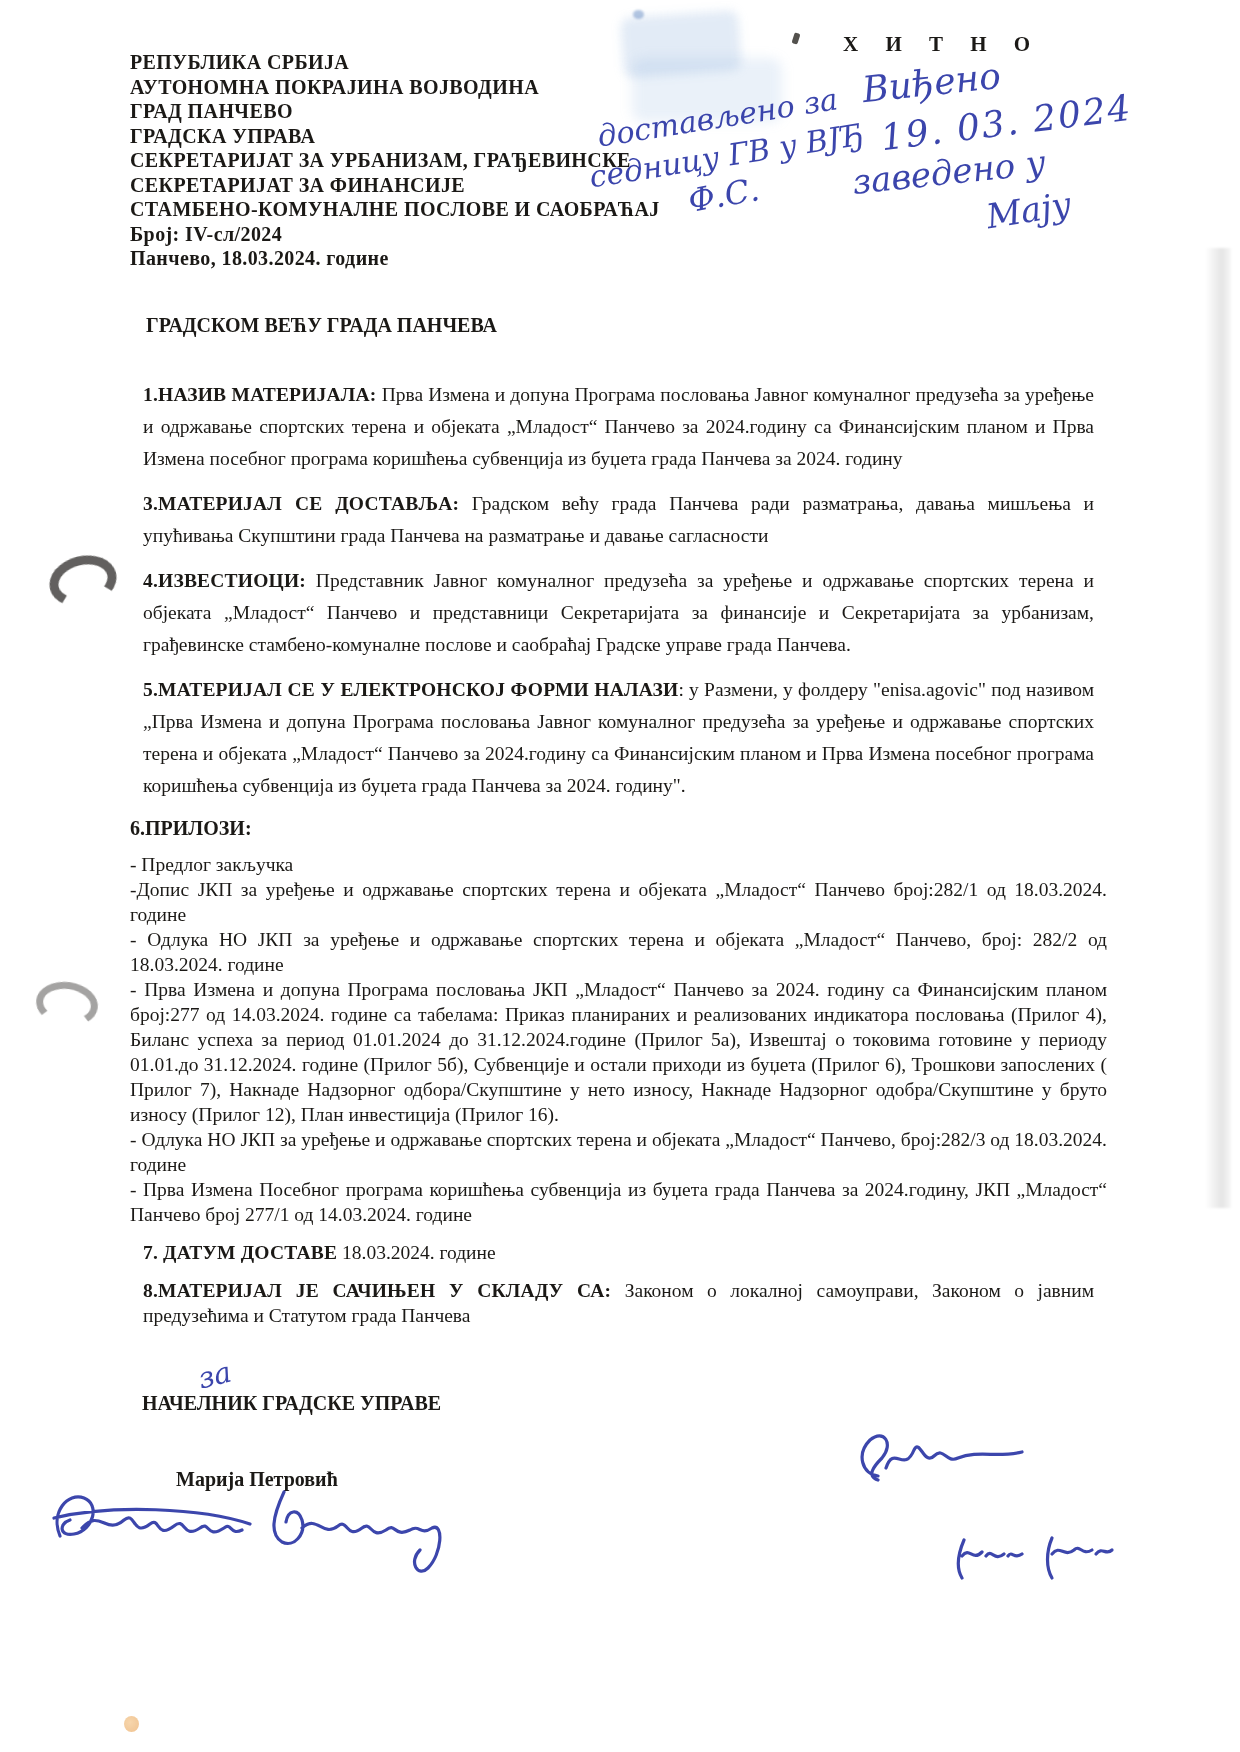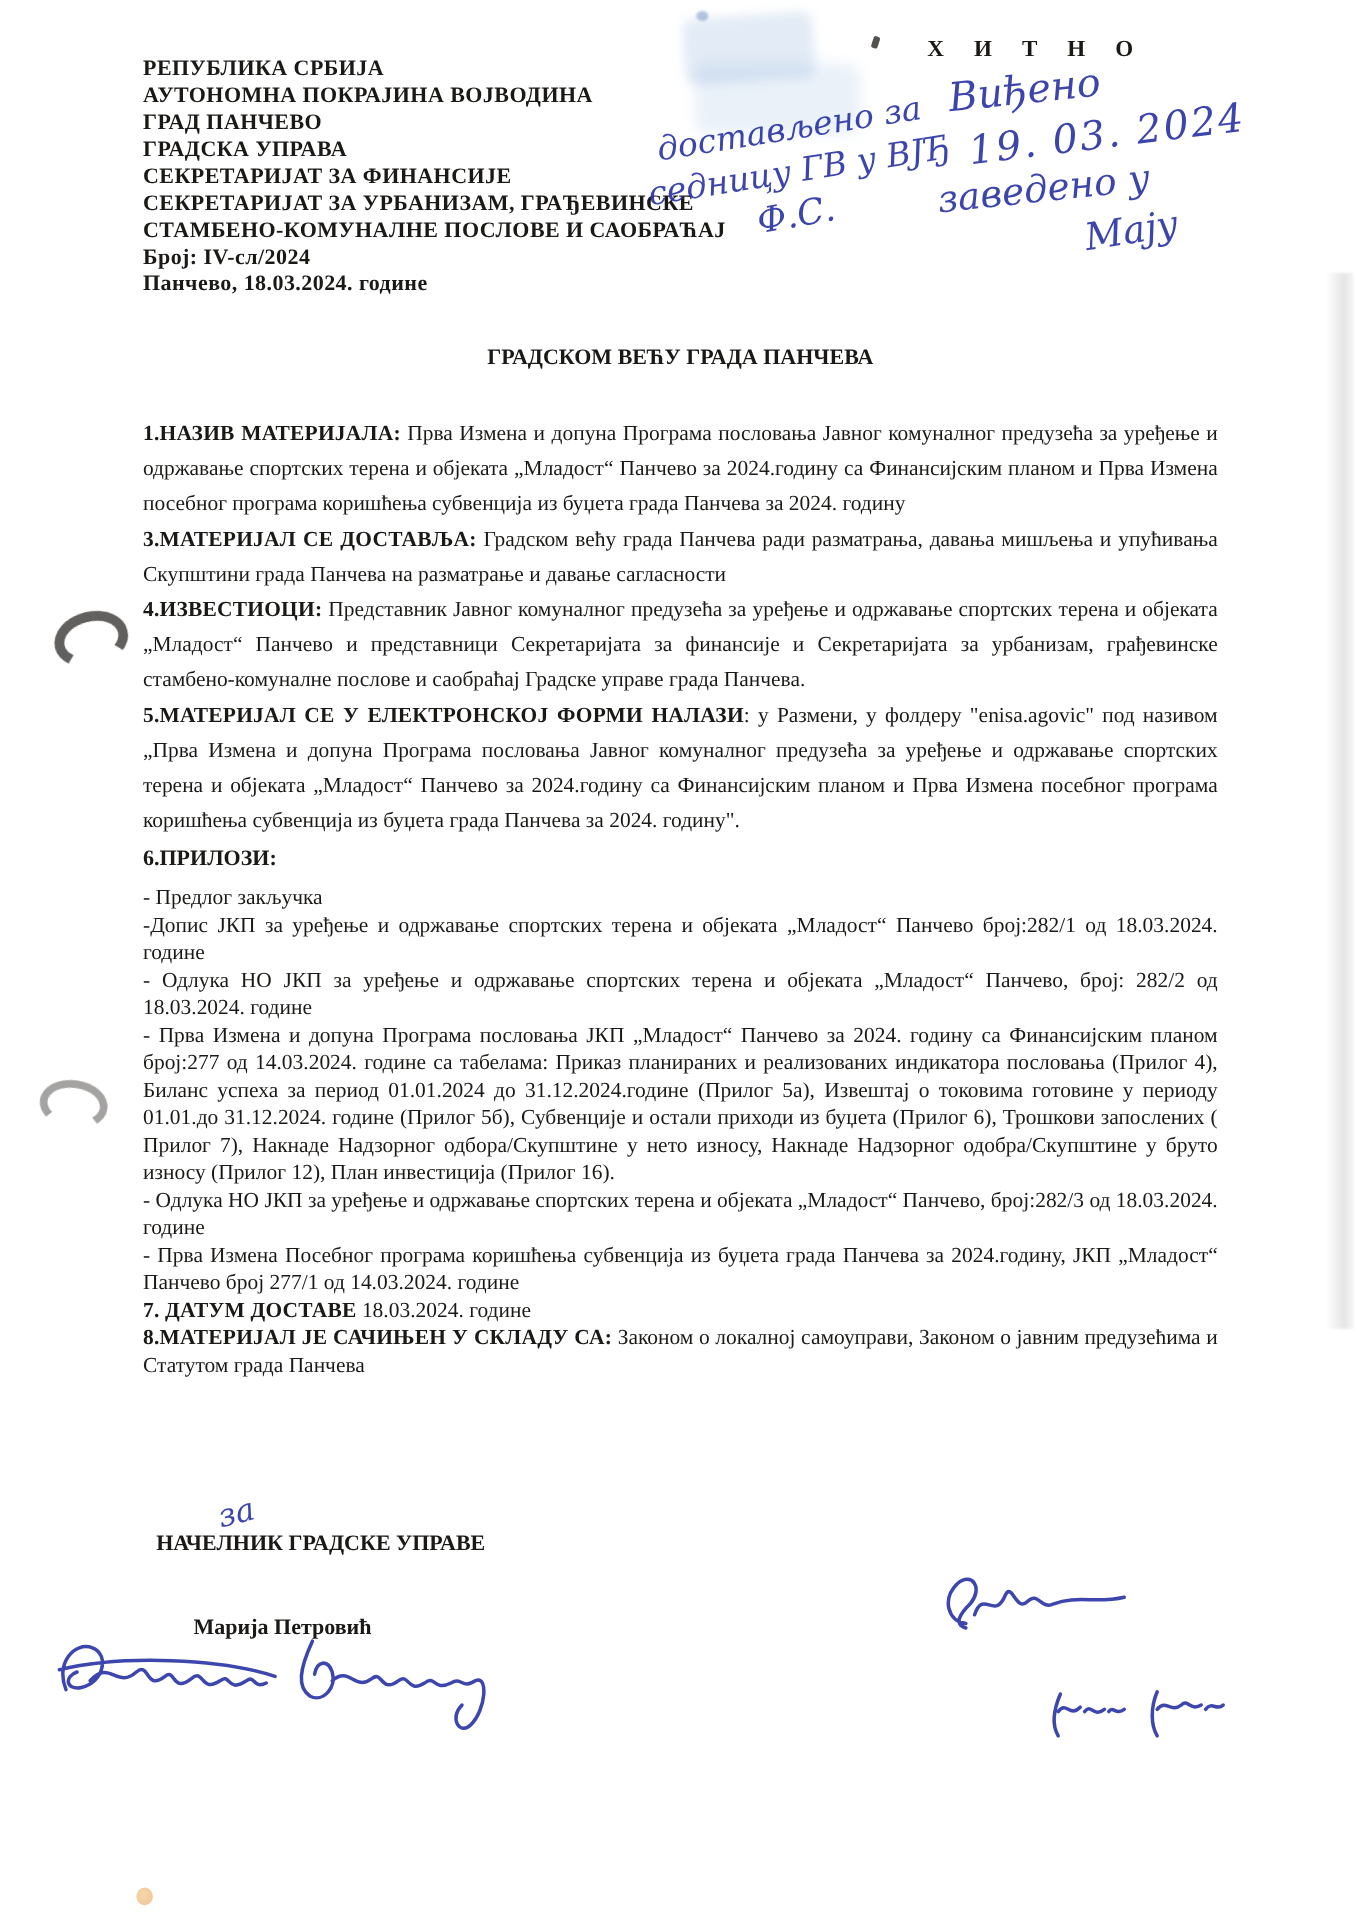--- a/index.html
+++ b/index.html
@@ -54,22 +54,22 @@
   .hw-seen{left:862px;top:62px;font-size:36px;transform:rotate(-6deg);}
   .hw-date{left:880px;top:102px;font-size:36px;transform:rotate(-7deg);letter-spacing:2px;}
   .hw-rec{left:852px;top:152px;font-size:34px;transform:rotate(-6deg);}
   .hw-month{left:986px;top:190px;font-size:34px;transform:rotate(-9deg);}
   .hw-za{left:198px;top:1358px;font-size:29px;transform:rotate(-14deg);}
   
   .content{
     position:absolute;left:130px;top:312px;width:977px;
     font-size:19.5px;line-height:32px;text-align:justify;
   }
-  .recipient{font-weight:bold;font-size:20px;line-height:27px;margin:0 0 40px 0;text-align:center;}
-  .content p{margin:0;}
+  .recipient{font-weight:bold;font-size:20px;line-height:27px;margin:0 0 40px 16px;text-align:left;}
+  .content p{margin:13px;}
   .p1{margin-bottom:0;}
   .p2{margin-bottom:8px;}
   .p3{margin-bottom:6px;}
   .p4{margin-bottom:0;}
   .p5{margin-bottom:0;}
   .prilozi-head{font-weight:bold;font-size:20px;line-height:27px;margin:4px 0 10px 0;text-align:left;}
   .attachments div{line-height:25px;}
   .p7{margin-top:16px;line-height:25px;}
   .p8{margin-top:10px;line-height:25px;}
   .content b{letter-spacing:.2px;}
@@ -89,22 +89,22 @@
 </head>
 <body>
 
 <div class="page">
 
   <div class="letterhead">
     <div>РЕПУБЛИКА СРБИЈА</div>
     <div>АУТОНОМНА ПОКРАЈИНА ВОЈВОДИНА</div>
     <div>ГРАД ПАНЧЕВО</div>
     <div>ГРАДСКА УПРАВА</div>
+    <div>СЕКРЕТАРИЈАТ ЗА УРБАНИЗАМ, ГРАЂЕВИНСКЕ</div>
     <div>СЕКРЕТАРИЈАТ ЗА ФИНАНСИЈЕ</div>
-    <div>СЕКРЕТАРИЈАТ ЗА УРБАНИЗАМ, ГРАЂЕВИНСКЕ</div>
     <div>СТАМБЕНО-КОМУНАЛНЕ ПОСЛОВЕ И САОБРАЋАЈ</div>
     <div>Број: IV-сл/2024</div>
     <div>Панчево, 18.03.2024. године</div>
   </div>
 
   <div class="urgent">Х И Т Н О</div>
 
   <div class="stamp-a"></div>
   <div class="stamp-b"></div>
   <div class="speck-dark"></div>

